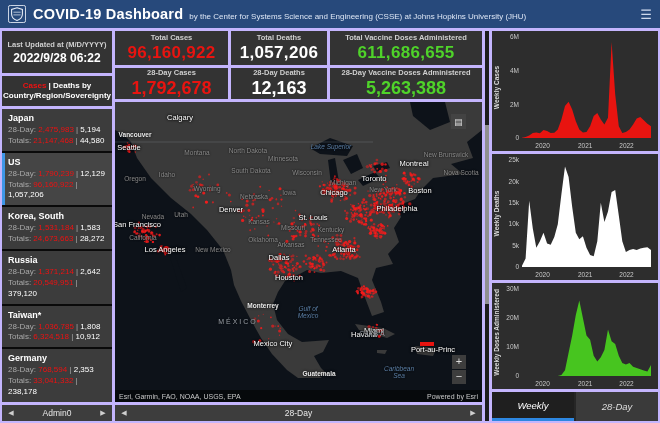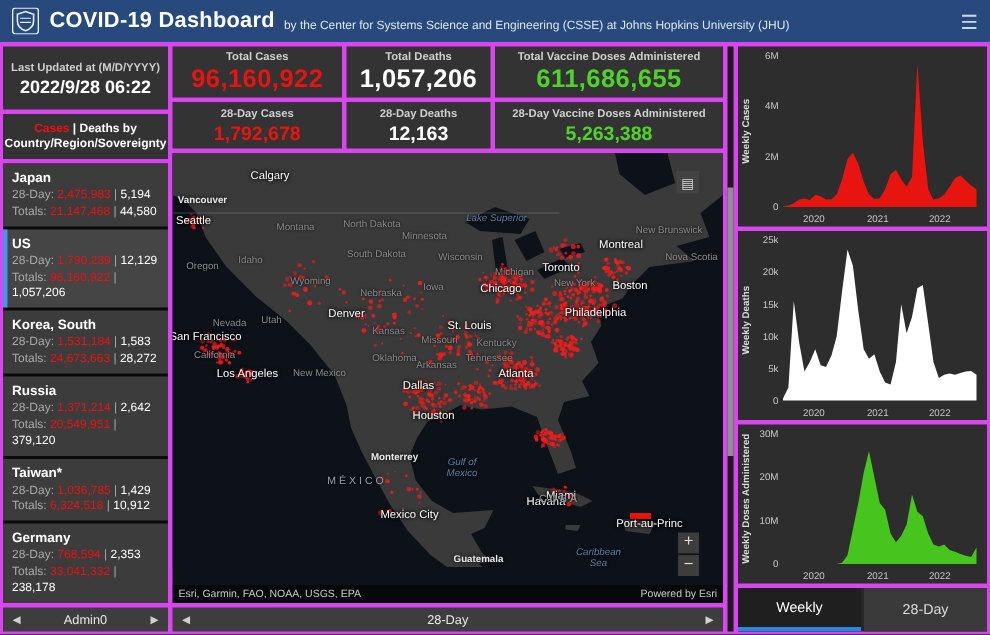--- a/index.html
+++ b/index.html
@@ -1,16 +1,16 @@
 <!DOCTYPE html>
 <html><head>
 <meta charset="utf-8">
 <style>
   html,body{margin:0;padding:0;background:#000;}
-  #app{position:relative;width:660px;height:423px;background:#d946ef;overflow:hidden;
+  #app{position:relative;width:660px;height:423px;background:#c4b5fd;overflow:hidden;
        font-family:"Liberation Sans",sans-serif;-webkit-font-smoothing:antialiased;}
   
   .header{height:28px;background:#27497b;display:flex;align-items:center;padding:0 8px;}
   .logo{width:18px;height:18px;margin-right:7px;flex:0 0 auto;}
   .title{color:#fff;font-size:14.5px;font-weight:bold;letter-spacing:.2px;white-space:nowrap;}
   .subtitle{color:#dde6f5;font-size:8px;margin-left:6px;margin-top:4px;white-space:nowrap;}
   .burger{margin-left:auto;color:#cdd8ec;font-size:13px;line-height:1;cursor:pointer;}
   
   .main{display:flex;height:395px;padding:3px 2px 2px 2px;box-sizing:border-box;gap:3px;}
   .col-left{width:110px;flex:0 0 auto;display:flex;flex-direction:column;gap:3px;}
@@ -38,21 +38,21 @@
   .pager .arrow{width:18px;text-align:center;font-size:7px;color:#cfcfcf;cursor:pointer;}
   .pager .plabel{flex:1;text-align:center;}
   
   .srow{display:flex;gap:3px;flex:0 0 auto;}
   .stat{display:flex;flex-direction:column;align-items:center;justify-content:center;}
   .stat .slabel{color:#cfcfcf;font-size:7.5px;font-weight:bold;white-space:nowrap;}
   .r1{height:34px;}
   .r2{height:31px;}
   .w-cases{width:113px;} .w-deaths{width:96px;} .w-vax{flex:1;}
   .big{font-size:17px;font-weight:bold;margin-top:1px;letter-spacing:.3px;}
-  .mid{font-size:13px;font-weight:bold;margin-top:1px;}
+  .mid{font-size:18px;font-weight:bold;margin-top:1px;}
   .c-red{color:#e81410;} .c-white{color:#fff;} .c-green{color:#4fd32a;}
   
   .map{flex:1;position:relative;background:#0d1219;overflow:hidden;}
   .map svg.base{position:absolute;left:0;top:0;}
   .mlabel{position:absolute;transform:translate(-50%,-50%);white-space:nowrap;pointer-events:none;}
   .ml-city{color:#fff;font-size:7.5px;font-weight:normal;text-shadow:0 0 3px #000,0 0 2px #000;}
   .ml-city2{color:#e8e8e8;font-size:6.5px;font-weight:bold;text-shadow:0 0 3px #000;}
   .ml-state{color:#8b8b8b;font-size:6.5px;text-shadow:0 0 2px #000;}
   .ml-water{color:#5b7fa6;font-size:6.5px;font-style:italic;text-shadow:0 0 2px #000;text-align:center;}
   .ml-country{color:#9aa0a8;font-size:7px;letter-spacing:2px;text-shadow:0 0 2px #000;}
@@ -63,21 +63,21 @@
              color:#ddd;display:flex;align-items:center;justify-content:center;font-size:9px;cursor:pointer;}
   .zbtns{position:absolute;right:16px;bottom:18px;display:flex;flex-direction:column;gap:1px;}
   .zbtn{width:14px;height:14px;background:#3d3d3d;color:#ddd;font-size:11px;line-height:13px;
         text-align:center;cursor:pointer;}
   
   .chart{position:relative;background:#2d2d2d;flex:0 0 auto;}
   .ch1{height:120px;} .ch2{height:126px;} .ch3{height:106px;}
   .chart svg{position:absolute;left:0;top:0;}
   .tabs{flex:1;display:flex;align-items:stretch;background:#262626;gap:2px;min-height:22px;}
   .tab{display:flex;align-items:center;justify-content:center;font-size:9.5px;color:#ddd;
-       flex:1;cursor:pointer;background:#3a3a3a;}
+       flex:1;cursor:pointer;background:#3a3a3a;font-style:italic;}
   .tab.active{background:#1f1f1f;color:#fff;border-bottom:3px solid #2d87e0;}
 </style>
 </head>
 <body>
 
 <div id="app">
 
   <div class="header">
     <svg class="logo" viewBox="0 0 20 20">
       <rect x="0.5" y="0.5" width="19" height="19" fill="none" stroke="#e8edf6" stroke-width="1" rx="2"></rect>
@@ -119,21 +119,21 @@
             <div><span class="gl">28-Day: </span><span class="red">1,531,184</span><span class="gl"> | </span><span>1,583</span></div>
             <div><span class="gl">Totals: </span><span class="red">24,673,663</span><span class="gl"> | </span><span>28,272</span></div>
           </div>
           <div class="country">
             <div class="cname">Russia</div>
             <div><span class="gl">28-Day: </span><span class="red">1,371,214</span><span class="gl"> | </span><span>2,642</span></div>
             <div><span class="gl">Totals: </span><span class="red">20,549,951</span><span class="gl"> | </span><span>379,120</span></div>
           </div>
           <div class="country">
             <div class="cname">Taiwan*</div>
-            <div><span class="gl">28-Day: </span><span class="red">1,036,785</span><span class="gl"> | </span><span>1,429</span></div>
+            <div><span class="gl">28-Day: </span><span class="red">1,036,785</span><span class="gl"> | </span><span>1,808</span></div>
             <div><span class="gl">Totals: </span><span class="red">6,324,518</span><span class="gl"> | </span><span>10,912</span></div>
           </div>
           <div class="country">
             <div class="cname">Germany</div>
             <div><span class="gl">28-Day: </span><span class="red">768,594</span><span class="gl"> | </span><span>2,353</span></div>
             <div><span class="gl">Totals: </span><span class="red">33,041,332</span><span class="gl"> | </span><span>238,178</span></div>
           </div>
         </div>
       <div class="pager">
         <span class="arrow">◀</span>

